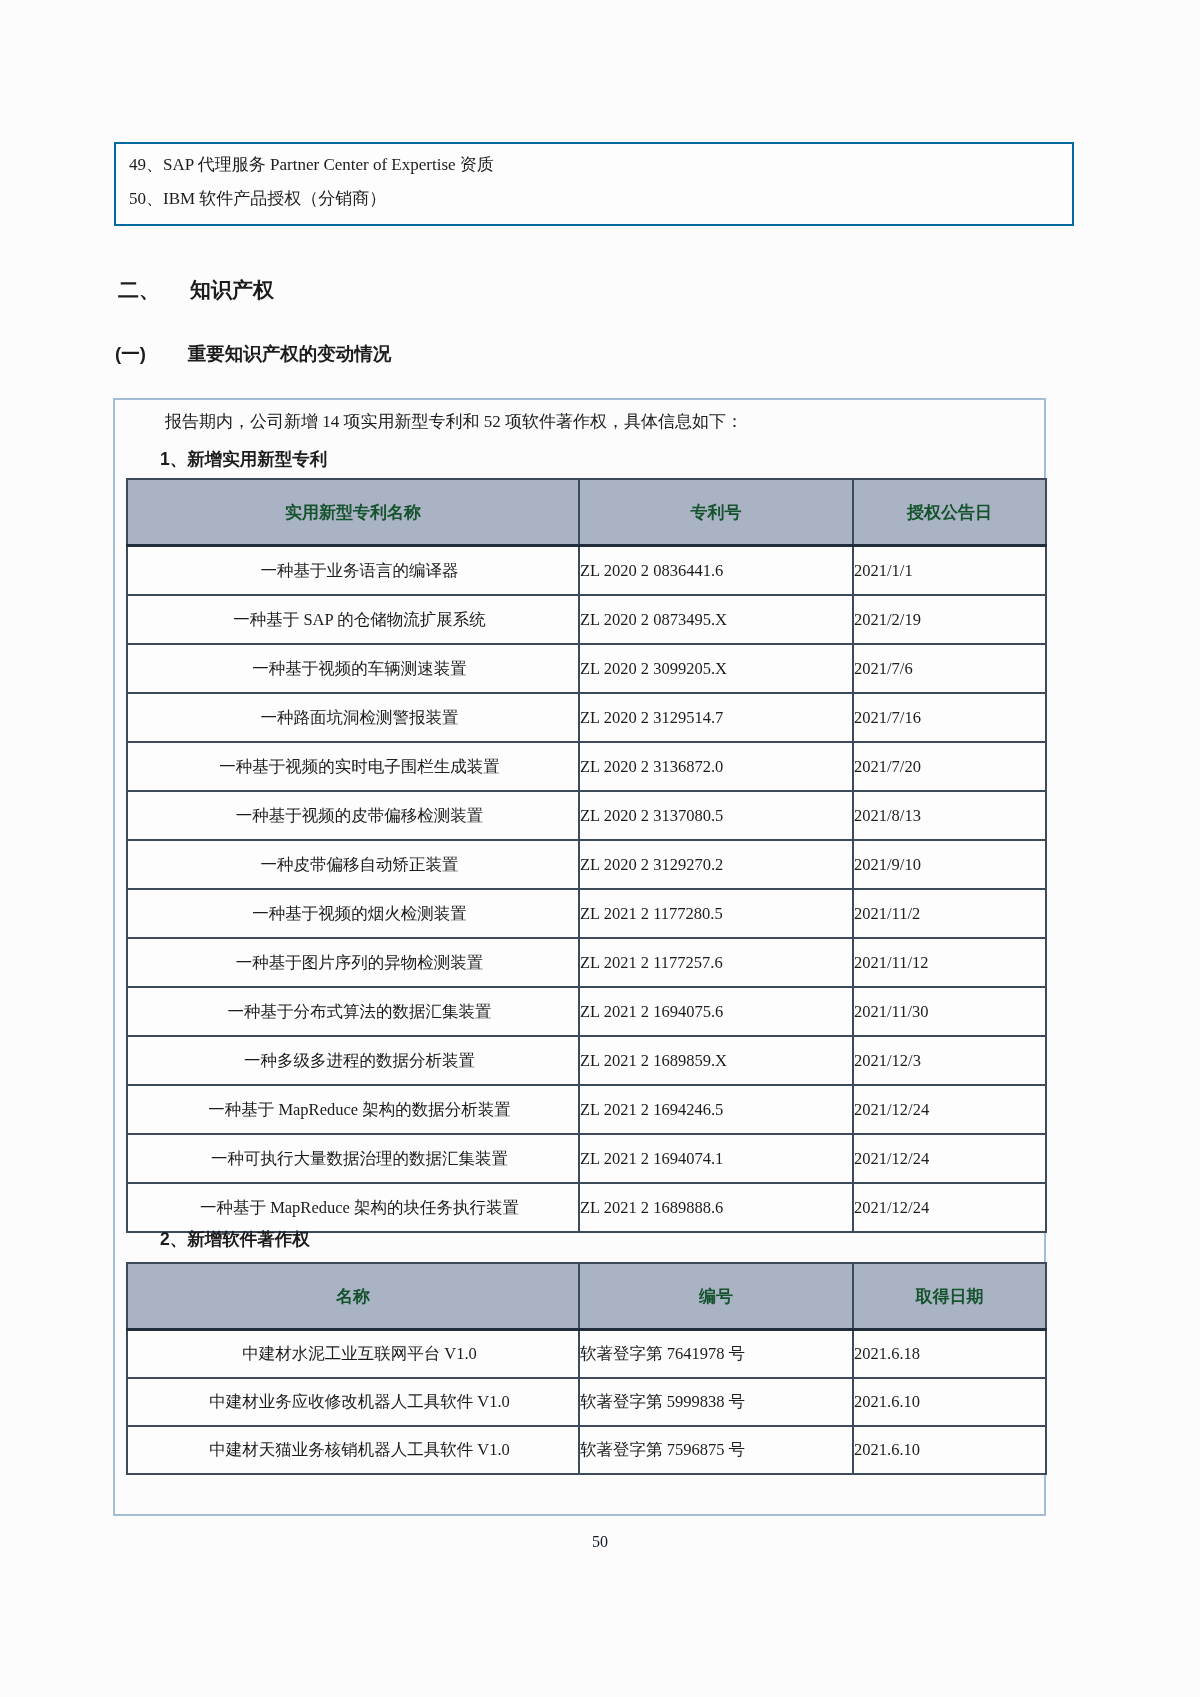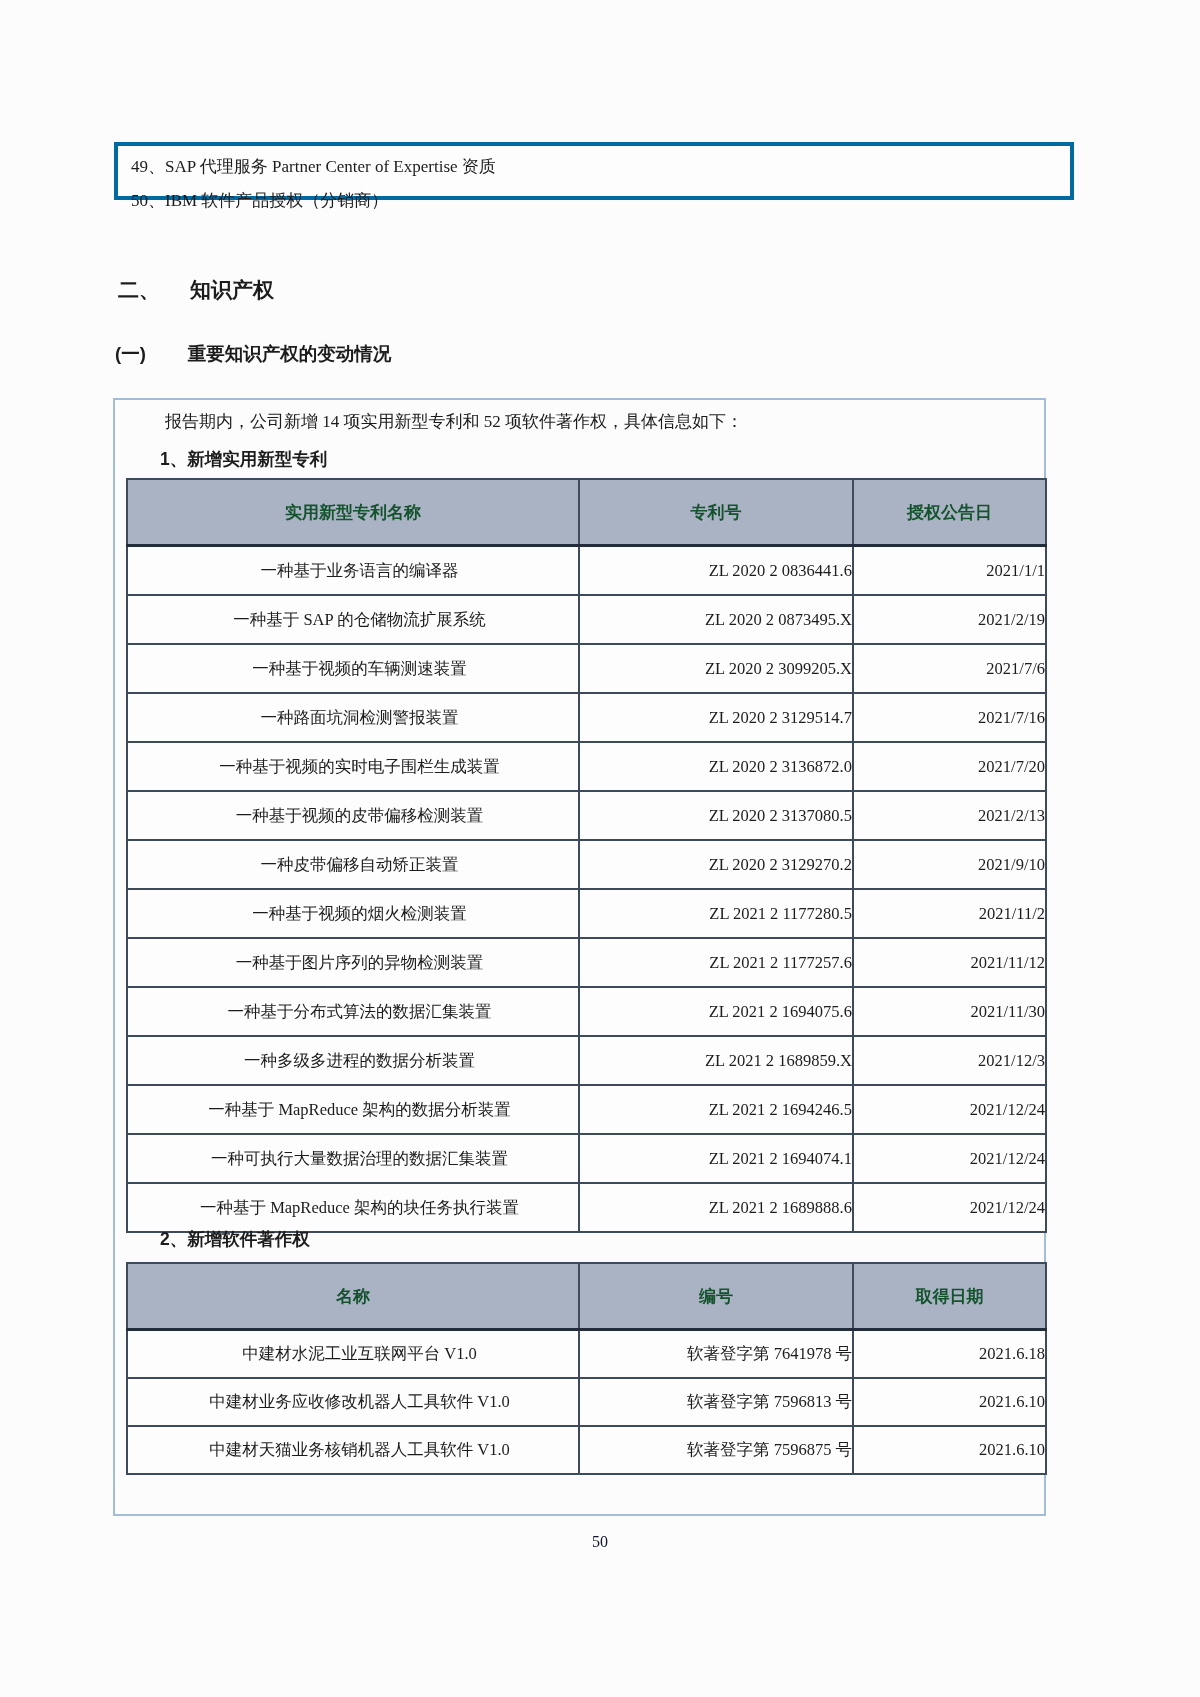--- a/index.html
+++ b/index.html
@@ -4,22 +4,22 @@
 <style>
   html,body{margin:0;padding:0;}
   body{
     width:1200px;height:1697px;position:relative;
     background:#fcfcfc;color:#1c1c1c;
     font-family:"Liberation Serif","DejaVu Serif",serif;
     overflow:hidden;
   }
   
   .top-box{
-    position:absolute;left:114px;top:142px;width:960px;height:58px;
-    border:4px solid #0369a1;background:#fdfdfd;box-sizing:border-box;
+    position:absolute;left:114px;top:142px;width:960px;height:84px;
+    border:2px solid #0369a1;background:#fdfdfd;box-sizing:border-box;
     padding:4px 0 0 13px;
   }
   .top-box-item{font-size:17px;line-height:34px;white-space:nowrap;}
 
   
   .h1{
     position:absolute;left:118px;top:276px;
     font-family:"Liberation Sans",sans-serif;font-weight:bold;font-size:21px;
     white-space:nowrap;
   }
@@ -66,21 +66,21 @@
   table.doc-table td{
     border:2px solid #3d4a5c;
     font-size:16.5px;
     vertical-align:middle;
     padding:0;
   }
   #patent-table td{height:47px;}
   #copyright-table td{height:46px;}
   table.doc-table td.c0{text-align:center;padding-left:13px;}
   table.doc-table td.c1,
-  table.doc-table td.c2{text-align:right;}
+  table.doc-table td.c2{text-align:left;}
 
   .page-number{
     position:absolute;left:0;top:1533px;width:100%;
     text-align:center;font-size:16px;color:#0f172a;
   }
 </style>
 </head>
 <body>
 
 <div class="top-box">
@@ -137,21 +137,21 @@
         <td class="c2">2021/7/16</td>
       </tr>
       <tr>
         <td class="c0">一种基于视频的实时电子围栏生成装置</td>
         <td class="c1">ZL 2020 2 3136872.0</td>
         <td class="c2">2021/7/20</td>
       </tr>
       <tr>
         <td class="c0">一种基于视频的皮带偏移检测装置</td>
         <td class="c1">ZL 2020 2 3137080.5</td>
-        <td class="c2">2021/2/13</td>
+        <td class="c2">2021/8/13</td>
       </tr>
       <tr>
         <td class="c0">一种皮带偏移自动矫正装置</td>
         <td class="c1">ZL 2020 2 3129270.2</td>
         <td class="c2">2021/9/10</td>
       </tr>
       <tr>
         <td class="c0">一种基于视频的烟火检测装置</td>
         <td class="c1">ZL 2021 2 1177280.5</td>
         <td class="c2">2021/11/2</td>
@@ -205,21 +205,21 @@
       </tr>
     </thead>
   <tbody>
       <tr>
         <td class="c0">中建材水泥工业互联网平台 V1.0</td>
         <td class="c1">软著登字第 7641978 号</td>
         <td class="c2">2021.6.18</td>
       </tr>
       <tr>
         <td class="c0">中建材业务应收修改机器人工具软件 V1.0</td>
-        <td class="c1">软著登字第 7596813 号</td>
+        <td class="c1">软著登字第 5999838 号</td>
         <td class="c2">2021.6.10</td>
       </tr>
       <tr>
         <td class="c0">中建材天猫业务核销机器人工具软件 V1.0</td>
         <td class="c1">软著登字第 7596875 号</td>
         <td class="c2">2021.6.10</td>
       </tr>
     </tbody>
 </table>
 

